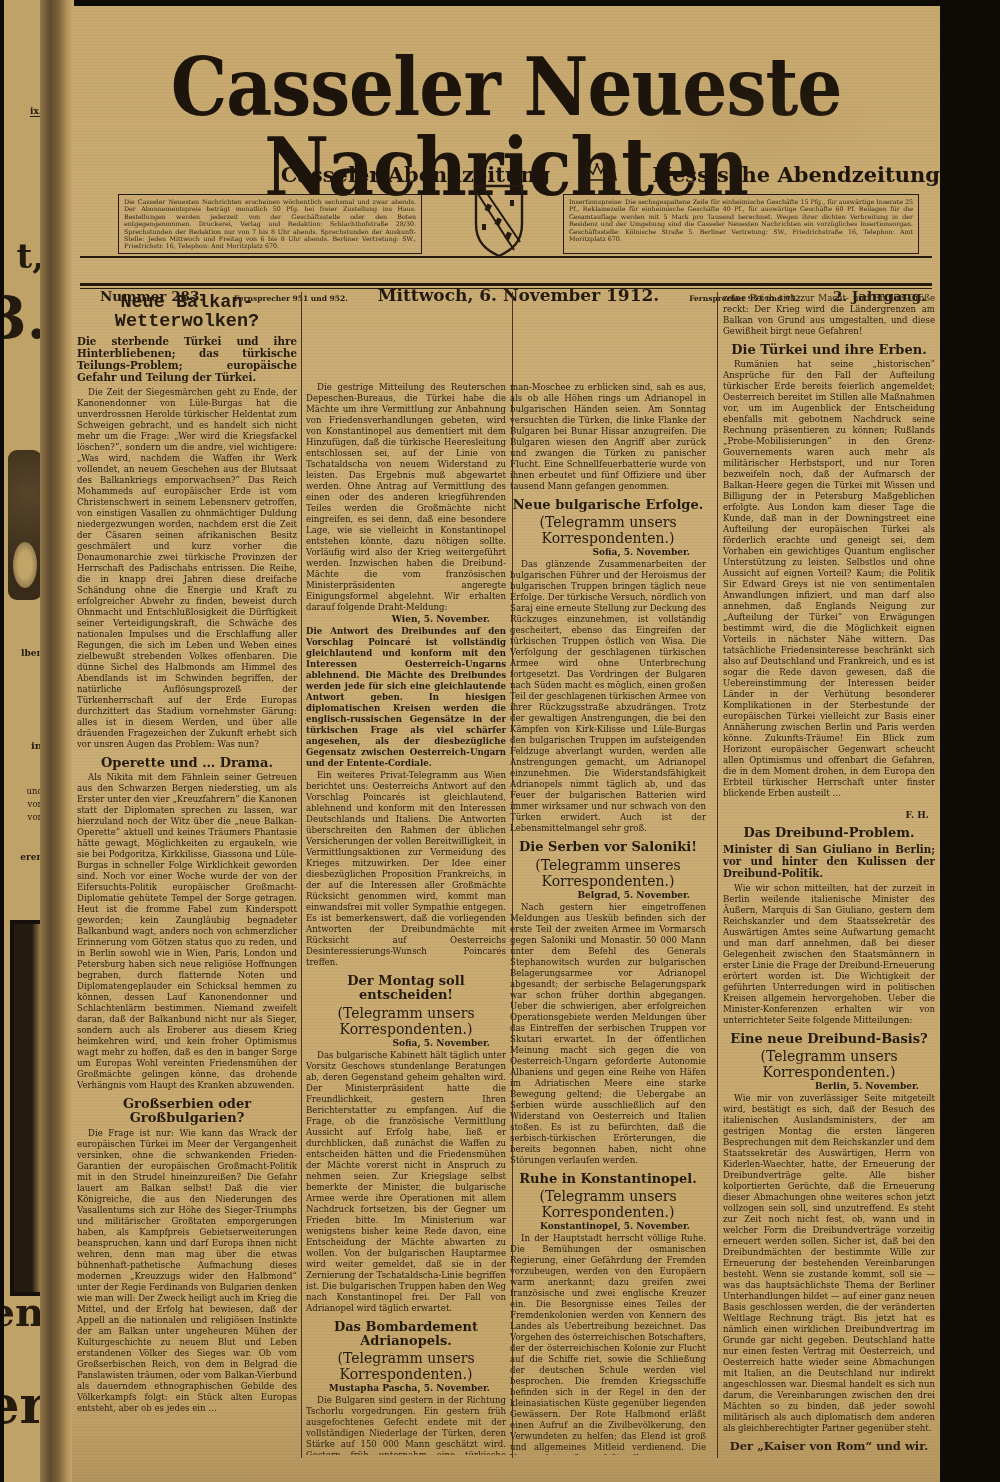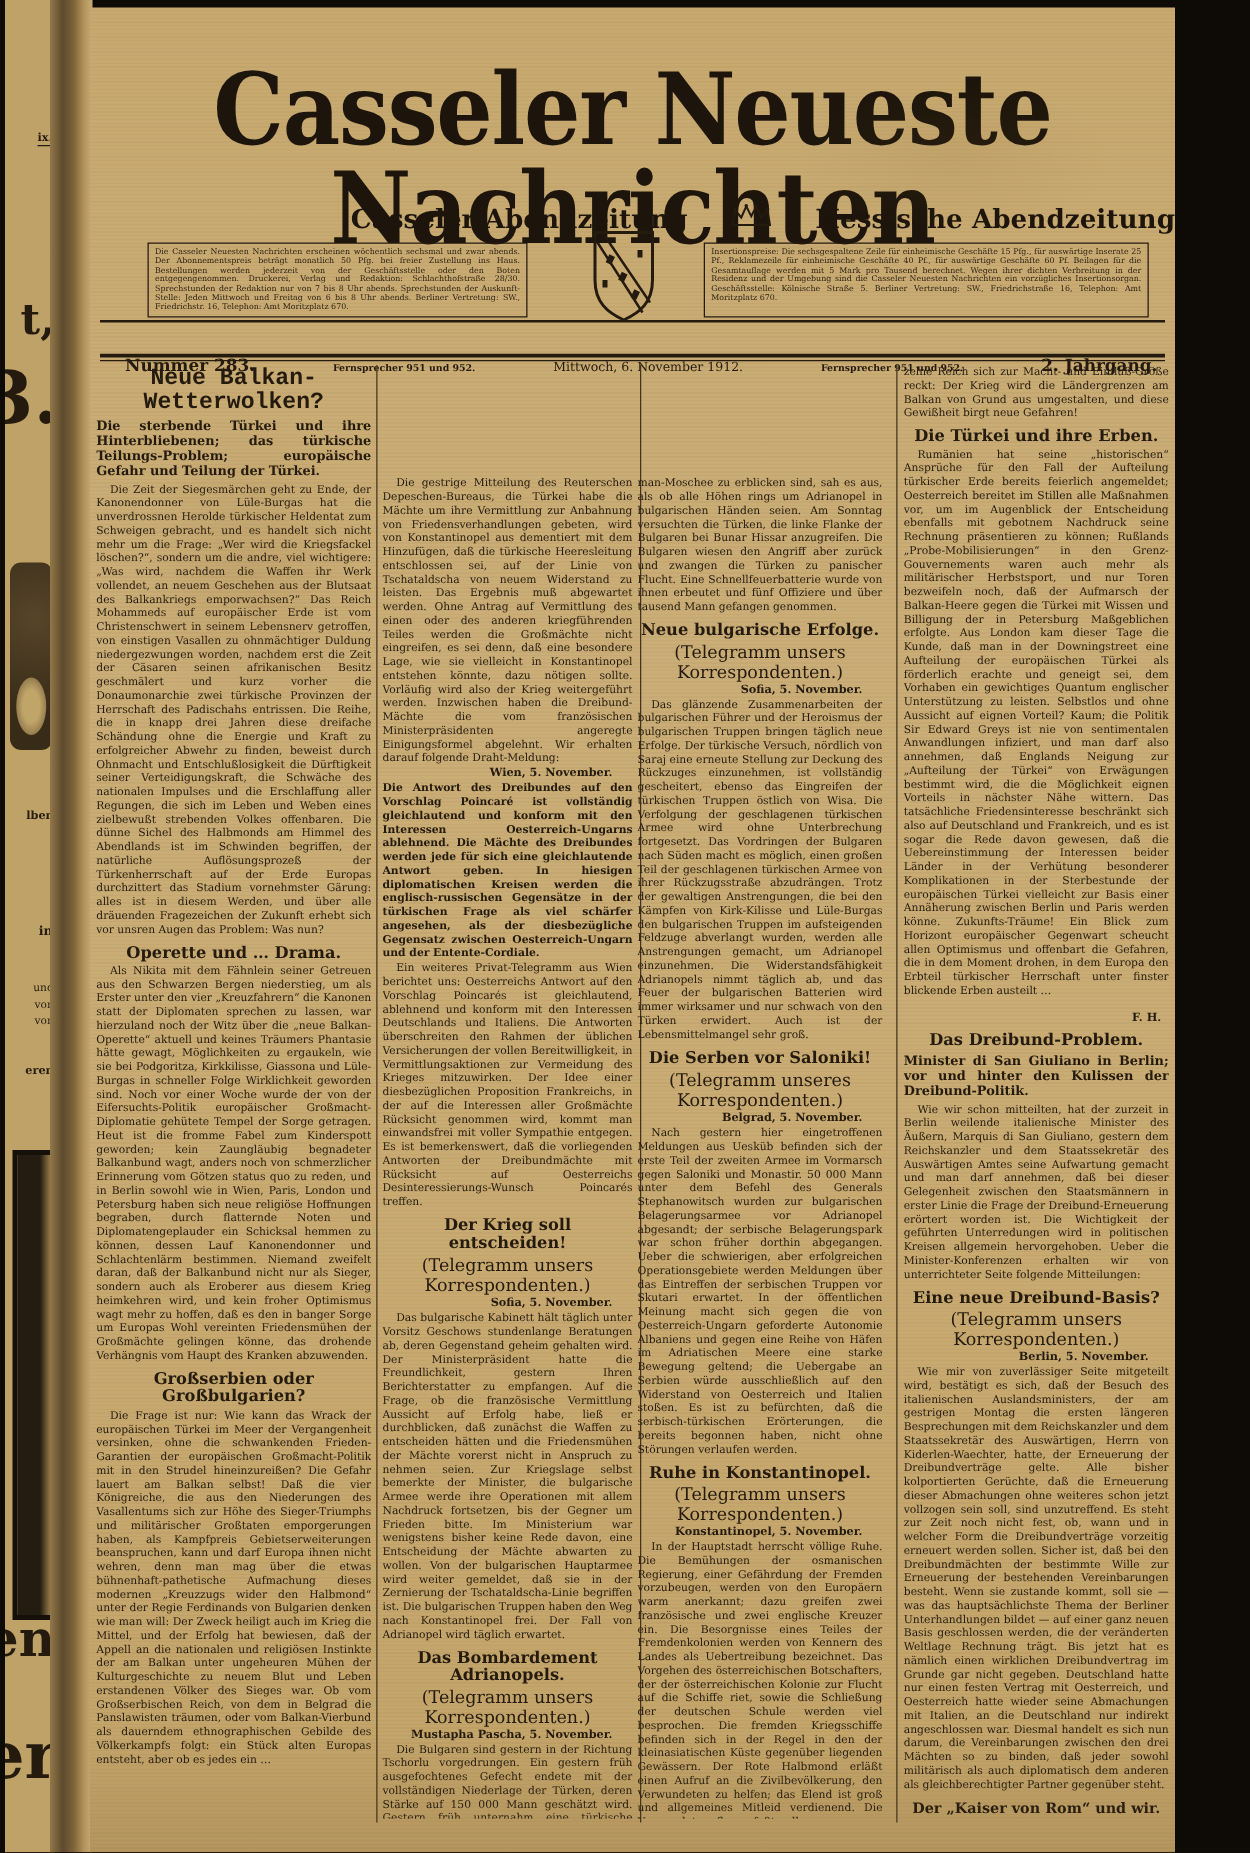--- a/index.html
+++ b/index.html
@@ -33,21 +33,21 @@
         text-align:justify;padding:3px 5px;color:#2a1f12;}
   .box-left{left:46px;top:188px;width:292px;height:52px;}
   .box-right{left:491px;top:188px;width:344px;height:52px;}
   .shield{position:absolute;left:396px;top:178px;}
   
   .rule{position:absolute;left:8px;right:8px;background:#241a0e;}
   .dateline{position:absolute;top:255px;left:28px;right:14px;display:flex;
         justify-content:space-between;align-items:baseline;margin-top:24px;}
   .dl-num,.dl-vol{font-size:13.5px;font-weight:bold;}
   .dl-phone{font-size:7.5px;font-weight:bold;}
-  .dl-date{font-size:10px;font-weight:normal;}
+  .dl-date{font-size:17px;font-weight:bold;}
   
   .vr{position:absolute;top:286px;height:1166px;width:1px;background:#44341e;}
   .col{position:absolute;overflow:hidden;}
   .col p{font-size:8.6px;line-height:11px;text-align:justify;text-indent:11px;margin:0 0 1px 0;}
   .col p.nofirst{text-indent:0;}
   .h-col1{font-size:18.5px;font-weight:bold;text-align:center;margin:0 0 3px 0;line-height:1.05;font-family:Liberation Mono, monospace;}
   .subhead{font-size:10.3px;font-weight:bold;text-align:justify;line-height:12px;margin:0 0 4px 0;}
   .sec-head{font-size:13px;font-weight:bold;text-align:center;margin:6px 0 2px 0;line-height:1.1;}
   .tel{font-size:14px;text-align:center;margin:0 0 1px 0;}
   .dl{font-size:9px;font-weight:bold;text-align:right;padding-right:16px;margin:0 0 2px 0;}
@@ -138,21 +138,21 @@
       <div class="sec-head">Großserbien oder Großbulgarien?</div>
       <p>Die Frage ist nur: Wie kann das Wrack der europäischen Türkei im Meer der Vergangenheit versinken, ohne die schwankenden Frieden-Garantien der europäischen Großmacht-Politik mit in den Strudel hineinzureißen? Die Gefahr lauert am Balkan selbst! Daß die vier Königreiche, die aus den Niederungen des Vasallentums sich zur Höhe des Sieger-Triumphs und militärischer Großtaten emporgerungen haben, als Kampfpreis Gebietserweiterungen beanspruchen, kann und darf Europa ihnen nicht wehren, denn man mag über die etwas bühnenhaft-pathetische Aufmachung dieses modernen „Kreuzzugs wider den Halbmond“ unter der Regie Ferdinands von Bulgarien denken wie man will: Der Zweck heiligt auch im Krieg die Mittel, und der Erfolg hat bewiesen, daß der Appell an die nationalen und religiösen Instinkte der am Balkan unter ungeheuren Mühen der Kulturgeschichte zu neuem Blut und Leben erstandenen Völker des Sieges war. Ob vom Großserbischen Reich, von dem in Belgrad die Panslawisten träumen, oder vom Balkan-Vierbund als dauerndem ethnographischen Gebilde des Völkerkampfs folgt: ein Stück alten Europas entsteht, aber ob es jedes ein …</p>
     </div>
 
 
     <div class="col" style="left:234px;top:376px;width:200px;height:1073px;">
       <p>Die gestrige Mitteilung des Reuterschen Depeschen-Bureaus, die Türkei habe die Mächte um ihre Vermittlung zur Anbahnung von Friedensverhandlungen gebeten, wird von Konstantinopel aus dementiert mit dem Hinzufügen, daß die türkische Heeresleitung entschlossen sei, auf der Linie von Tschataldscha von neuem Widerstand zu leisten. Das Ergebnis muß abgewartet werden. Ohne Antrag auf Vermittlung des einen oder des anderen kriegführenden Teiles werden die Großmächte nicht eingreifen, es sei denn, daß eine besondere Lage, wie sie vielleicht in Konstantinopel entstehen könnte, dazu nötigen sollte. Vorläufig wird also der Krieg weitergeführt werden. Inzwischen haben die Dreibund-Mächte die vom französischen Ministerpräsidenten angeregte Einigungsformel abgelehnt. Wir erhalten darauf folgende Draht-Meldung:</p>
       <div class="dl">Wien, 5. November.</div>
       <p class="bold-para nofirst">Die Antwort des Dreibundes auf den Vorschlag Poincaré ist vollständig gleichlautend und konform mit den Interessen Oesterreich-Ungarns ablehnend. Die Mächte des Dreibundes werden jede für sich eine gleichlautende Antwort geben. In hiesigen diplomatischen Kreisen werden die englisch-russischen Gegensätze in der türkischen Frage als viel schärfer angesehen, als der diesbezügliche Gegensatz zwischen Oesterreich-Ungarn und der Entente-Cordiale.</p>
       <p>Ein weiteres Privat-Telegramm aus Wien berichtet uns: Oesterreichs Antwort auf den Vorschlag Poincarés ist gleichlautend, ablehnend und konform mit den Interessen Deutschlands und Italiens. Die Antworten überschreiten den Rahmen der üblichen Versicherungen der vollen Bereitwilligkeit, in Vermittlungsaktionen zur Vermeidung des Krieges mitzuwirken. Der Idee einer diesbezüglichen Proposition Frankreichs, in der auf die Interessen aller Großmächte Rücksicht genommen wird, kommt man einwandsfrei mit voller Sympathie entgegen. Es ist bemerkenswert, daß die vorliegenden Antworten der Dreibundmächte mit Rücksicht auf Oesterreichs Desinteressierungs-Wunsch Poincarés treffen.</p>
-      <div class="sec-head">Der Krieg soll entscheiden!</div>
+      <div class="sec-head">Der Montag soll entscheiden!</div>
       <div class="tel">(Telegramm unsers Korrespondenten.)</div>
       <div class="dl">Sofia, 5. November.</div>
       <p>Das bulgarische Kabinett hält täglich unter Vorsitz Geschows stundenlange Beratungen ab, deren Gegenstand geheim gehalten wird. Der Ministerpräsident hatte die Freundlichkeit, gestern Ihren Berichterstatter zu empfangen. Auf die Frage, ob die französische Vermittlung Aussicht auf Erfolg habe, ließ er durchblicken, daß zunächst die Waffen zu entscheiden hätten und die Friedensmühen der Mächte vorerst nicht in Anspruch zu nehmen seien. Zur Kriegslage selbst bemerkte der Minister, die bulgarische Armee werde ihre Operationen mit allem Nachdruck fortsetzen, bis der Gegner um Frieden bitte. Im Ministerium war wenigstens bisher keine Rede davon, eine Entscheidung der Mächte abwarten zu wollen. Von der bulgarischen Hauptarmee wird weiter gemeldet, daß sie in der Zernierung der Tschataldscha-Linie begriffen ist. Die bulgarischen Truppen haben den Weg nach Konstantinopel frei. Der Fall von Adrianopel wird täglich erwartet.</p>
       <div class="sec-head">Das Bombardement Adrianopels.</div>
       <div class="tel">(Telegramm unsers Korrespondenten.)</div>
       <div class="dl">Mustapha Pascha, 5. November.</div>
       <p>Die Bulgaren sind gestern in der Richtung Tschorlu vorgedrungen. Ein gestern früh ausgefochtenes Gefecht endete mit der vollständigen Niederlage der Türken, deren Stärke auf 150 000 Mann geschätzt wird. Gestern früh unternahm eine türkische Division mit Artillerie einen Ausfall aus Adrianopel in der Richtung auf die Straße Mustapha Pascha–Adrianopel. Kurz nachdem der Ausfall der Türken begonnen hatte, begann ein Bombardement Adrianopels durch bulgarische schwere Batterien. Die bulgarische Umklammerung war so stark, daß die Infanterie nach zwei Uhr, die Artillerie erst gegen Abend das Feuer einstellte. Von den Punkten an der Straße, von denen aus die vier Minarets der Sulei-</p>
     </div>
 
     <div class="col" style="left:438px;top:376px;width:196px;height:1073px;">

